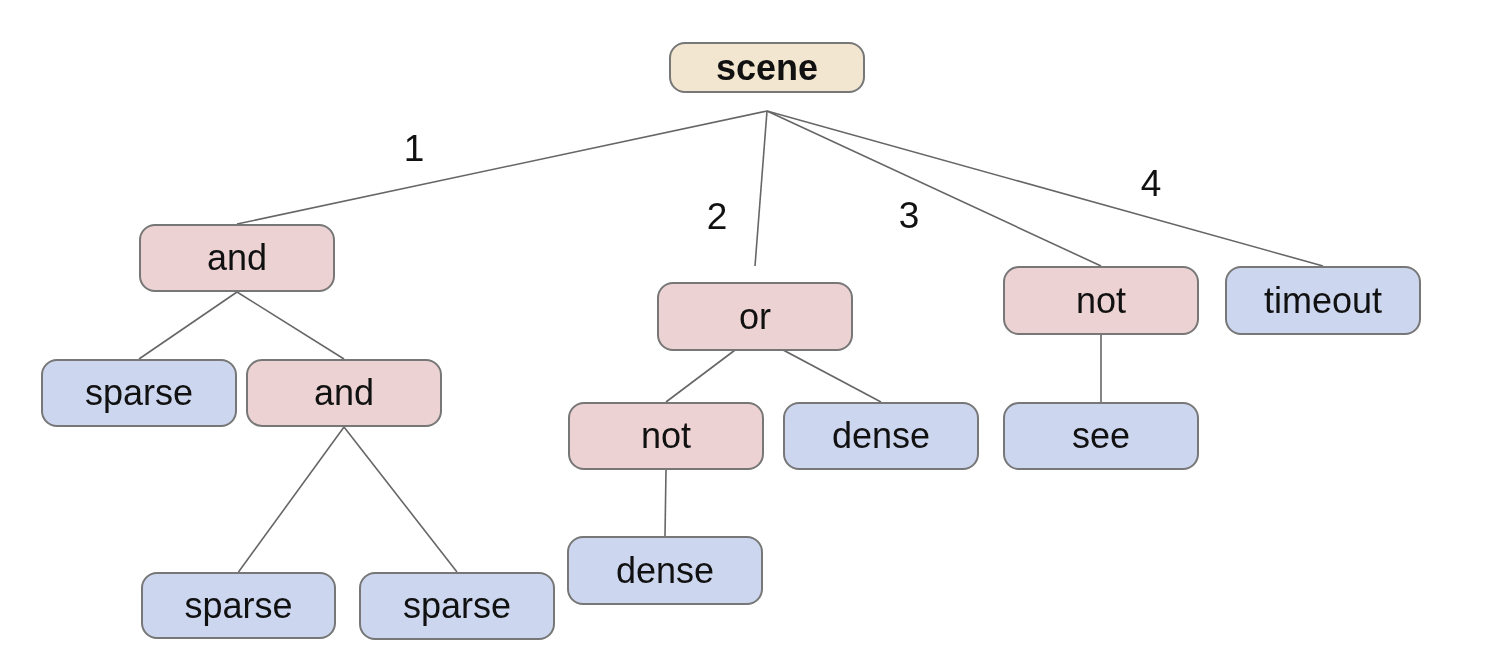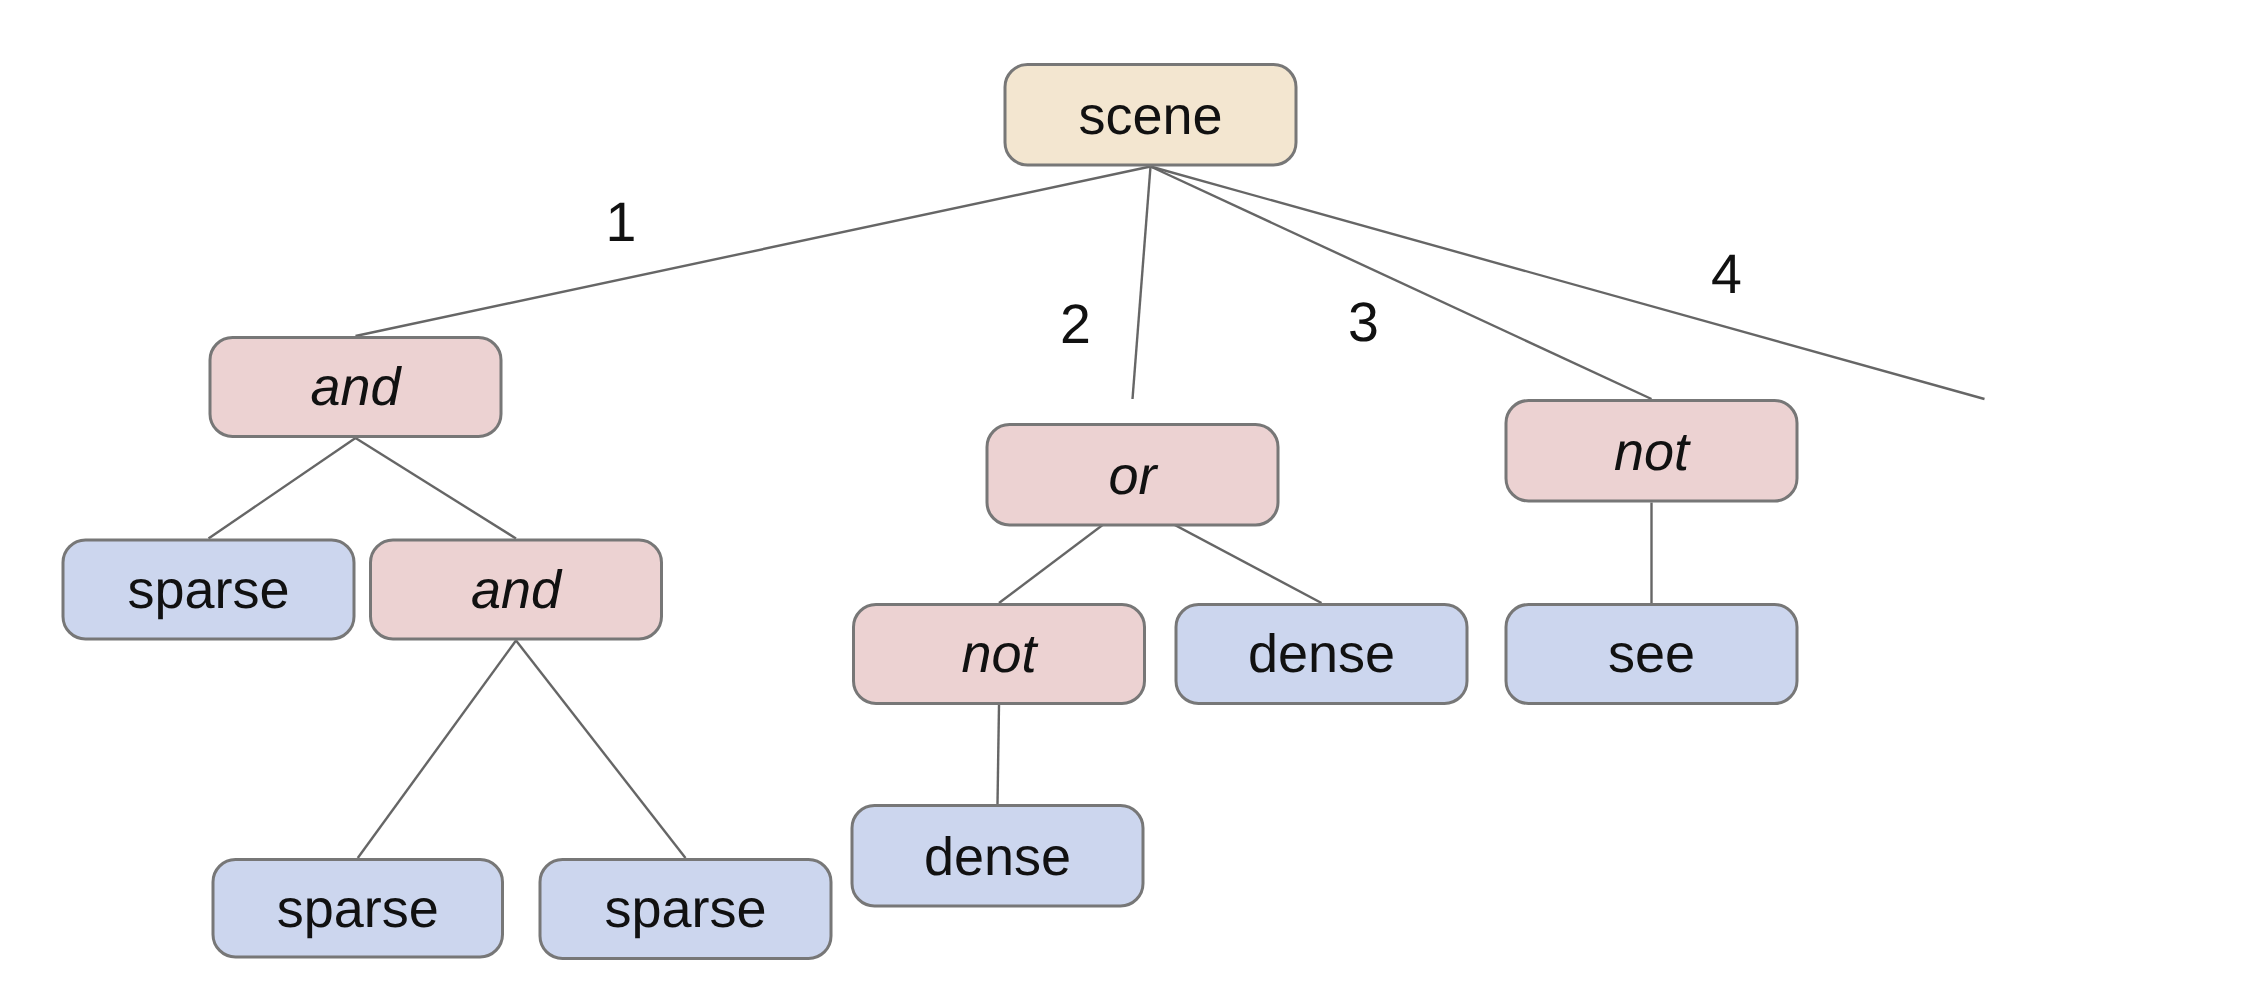--- a/index.html
+++ b/index.html
@@ -33,21 +33,21 @@
     border-radius: 16px;
     display: flex;
     align-items: center;
     justify-content: center;
     font-size: 36px;
     color: var(--text, #111111);
     line-height: 1;
     white-space: nowrap;
   }
   .node.root     { background: var(--root-fill, #f3e6d0); }
-  .node.operator { background: var(--operator-fill, #ecd2d2); font-style: italic; }
+  .node.operator { background: var(--operator-fill, #ecd2d2); }
   .node.leaf     { background: var(--leaf-fill, #ccd6ee); }
   .edge-label {
     position: absolute;
     transform: translate(-50%, -50%);
     font-size: 37px;
     color: var(--text, #111111);
     line-height: 1;
   }
 </style>
 </head>
@@ -66,24 +66,25 @@
       <line x1="755" y1="335" x2="666" y2="402"></line>
       <line x1="755" y1="335" x2="881" y2="402"></line>
       <line x1="666" y1="470" x2="665" y2="536"></line>
       <line x1="1101" y1="335" x2="1101" y2="402"></line>
     </svg>
 
 <div class="edge-label" style="left: 414px; top: 148px;">1</div>
     <div class="edge-label" style="left: 717px; top: 216px;">2</div>
     <div class="edge-label" style="left: 909px; top: 215px;">3</div>
     <div class="edge-label" style="left: 1151px; top: 183px;">4</div>
-    <div class="node root" style="left: 669px; top: 42px; width: 196px; height: 69px;">scene</div>
+    <div class="node root" style="left: 669px; top: 42px; width: 196px; height: 51px; font-weight: bold;">scene</div>
     <div class="node operator" style="left: 139px; top: 224px; width: 196px; height: 68px;">and</div>
     <div class="node operator" style="left: 657px; top: 266px; width: 196px; height: 69px; margin-top: 16px;">or</div>
     <div class="node operator" style="left: 1003px; top: 266px; width: 196px; height: 69px;">not</div>
+    <div class="node leaf" style="left: 1225px; top: 266px; width: 196px; height: 69px;">timeout</div>
     <div class="node leaf" style="left: 41px; top: 359px; width: 196px; height: 68px;">sparse</div>
     <div class="node operator" style="left: 246px; top: 359px; width: 196px; height: 68px;">and</div>
     <div class="node operator" style="left: 568px; top: 402px; width: 196px; height: 68px;">not</div>
     <div class="node leaf" style="left: 783px; top: 402px; width: 196px; height: 68px;">dense</div>
     <div class="node leaf" style="left: 1003px; top: 402px; width: 196px; height: 68px; text-align: right;">see</div>
     <div class="node leaf" style="left: 141px; top: 572px; width: 195px; height: 67px;">sparse</div>
     <div class="node leaf" style="left: 359px; top: 572px; width: 196px; height: 68px;">sparse</div>
     <div class="node leaf" style="left: 567px; top: 536px; width: 196px; height: 69px;">dense</div>
   </div>
 

